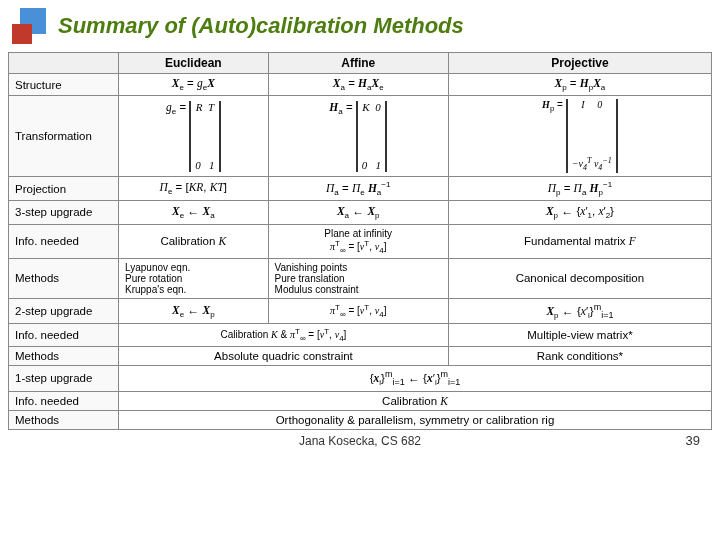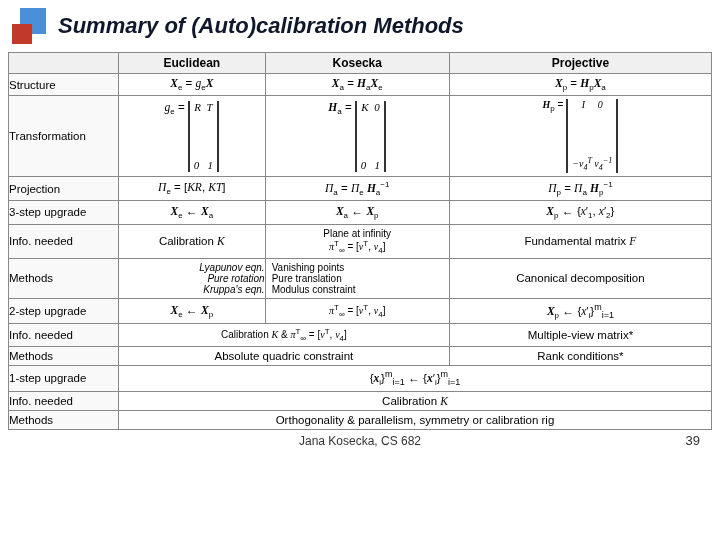--- a/index.html
+++ b/index.html
@@ -41,38 +41,38 @@
       height: 20px;
       background: #c0392b;
       position: absolute;
       bottom: 0;
       left: 0;
     }
 
     .header-title {
       font-size: 22px;
       font-weight: bold;
-      color: #0f172a;
+      color: #4d7c0f;
       font-style: italic;
     }
 
     .table-container {
       padding: 0 8px 0 8px;
       margin-top: 2px;
     }
 
     table {
       width: 100%;
       border-collapse: collapse;
       font-size: 11.5px;
     }
 
     th, td {
       border: 1px solid #888;
-      padding: 3px 0;
+      padding: 3px 6px;
       text-align: center;
       vertical-align: middle;
     }
 
     th {
       background: #f0f0f0;
       font-weight: bold;
       font-size: 12px;
     }
 
@@ -142,21 +142,21 @@
   </div>
   <div class="header-title">Summary of (Auto)calibration Methods</div>
 </div>
 
 <div class="table-container">
   <table>
     <thead>
       <tr>
         <th style="width:110px;"></th>
         <th>Euclidean</th>
-        <th>Kosecka</th>
+        <th>Affine</th>
         <th>Projective</th>
       </tr>
     </thead>
     <tbody>
 
       <tr>
         <td class="row-label">Structure</td>
         <td>
           <span class="bold-math">X</span><sub>e</sub> = <span class="math">g</span><sub>e</sub><span class="bold-math">X</span>
         </td>
@@ -228,21 +228,21 @@
           Plane at infinity<br>
           <span class="math">π</span><sup>T</sup><sub>∞</sub> = [<span class="math">v</span><sup>T</sup>, <span class="math">v</span><sub>4</sub>]
         </td>
         <td>
           Fundamental matrix <span class="math">F</span>
         </td>
       </tr>
 
       <tr>
         <td class="row-label">Methods</td>
-        <td class="cell-small" style="text-align:right; padding-left:6px;font-style:italic;">
+        <td class="cell-small" style="text-align:left; padding-left:6px;">
           Lyapunov eqn.<br>Pure rotation<br>Kruppa's eqn.
         </td>
         <td class="cell-small" style="text-align:left; padding-left:6px;margin-left:16px;">
           Vanishing points<br>Pure translation<br>Modulus constraint
         </td>
         <td>
           Canonical decomposition
         </td>
       </tr>
 

